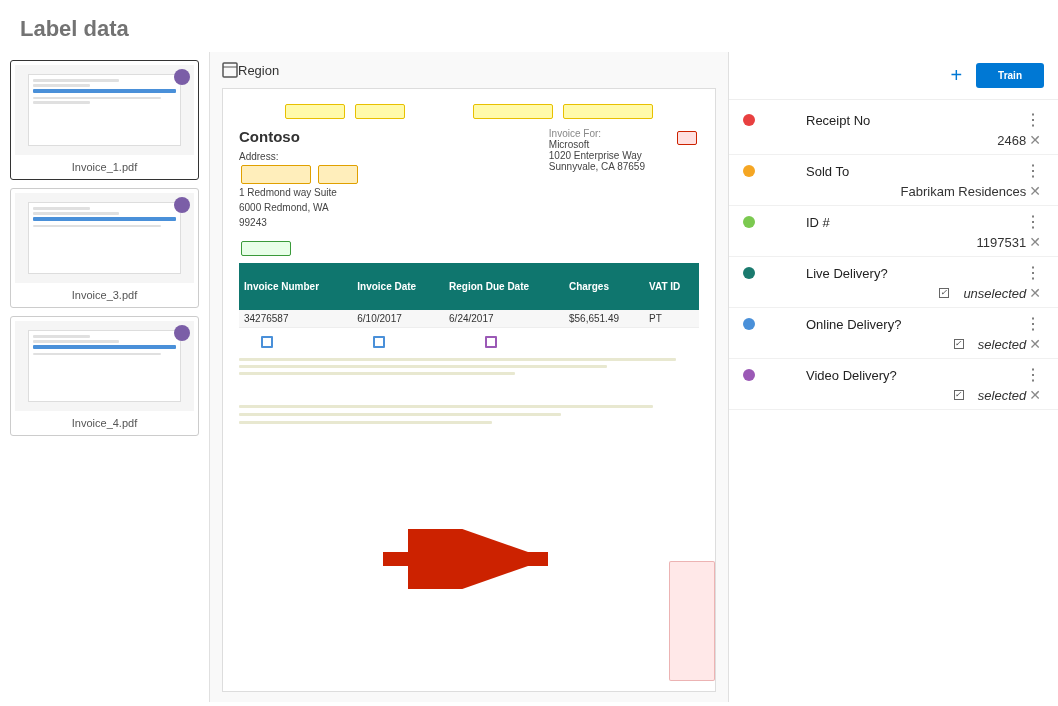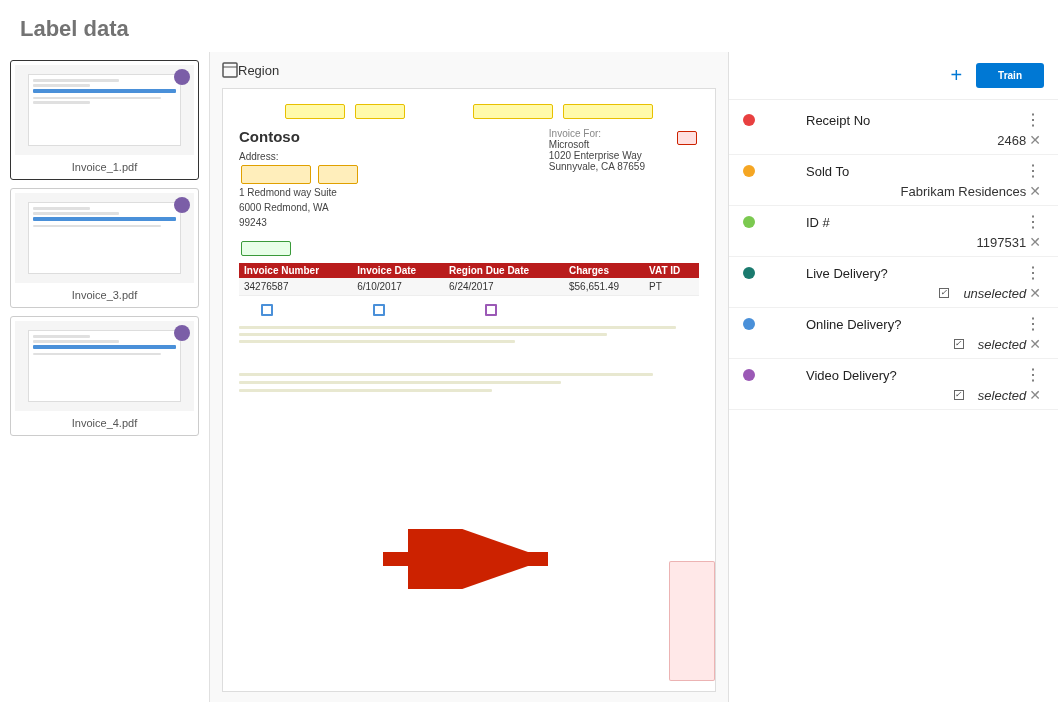--- a/index.html
+++ b/index.html
@@ -136,23 +136,23 @@
       flex-wrap: wrap;
     }
 
     .inv-table {
       width: 100%;
       border-collapse: collapse;
       font-size: 10px;
       margin-bottom: 8px;
     }
     .inv-table th {
-      background: #b91c1c;
+      background: #0f766e;
       color: #fff;
-      padding: 2px 5px;
+      padding: 18px 5px;
       text-align: left;
     }
     .inv-table td {
       padding: 3px 5px;
       border-bottom: 1px solid #eee;
     }
     .inv-table tr:nth-child(odd) td { background: #f7f7f7; }
 
     .checkbox-icon {
       display: inline-block;

